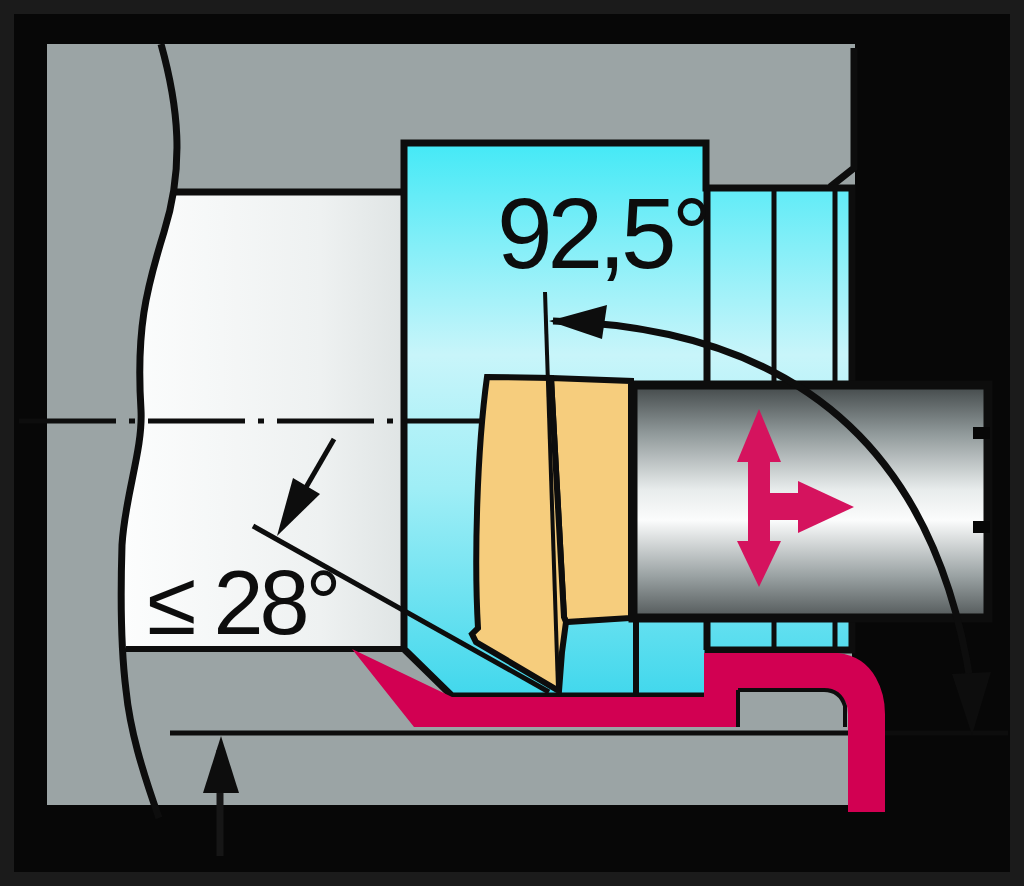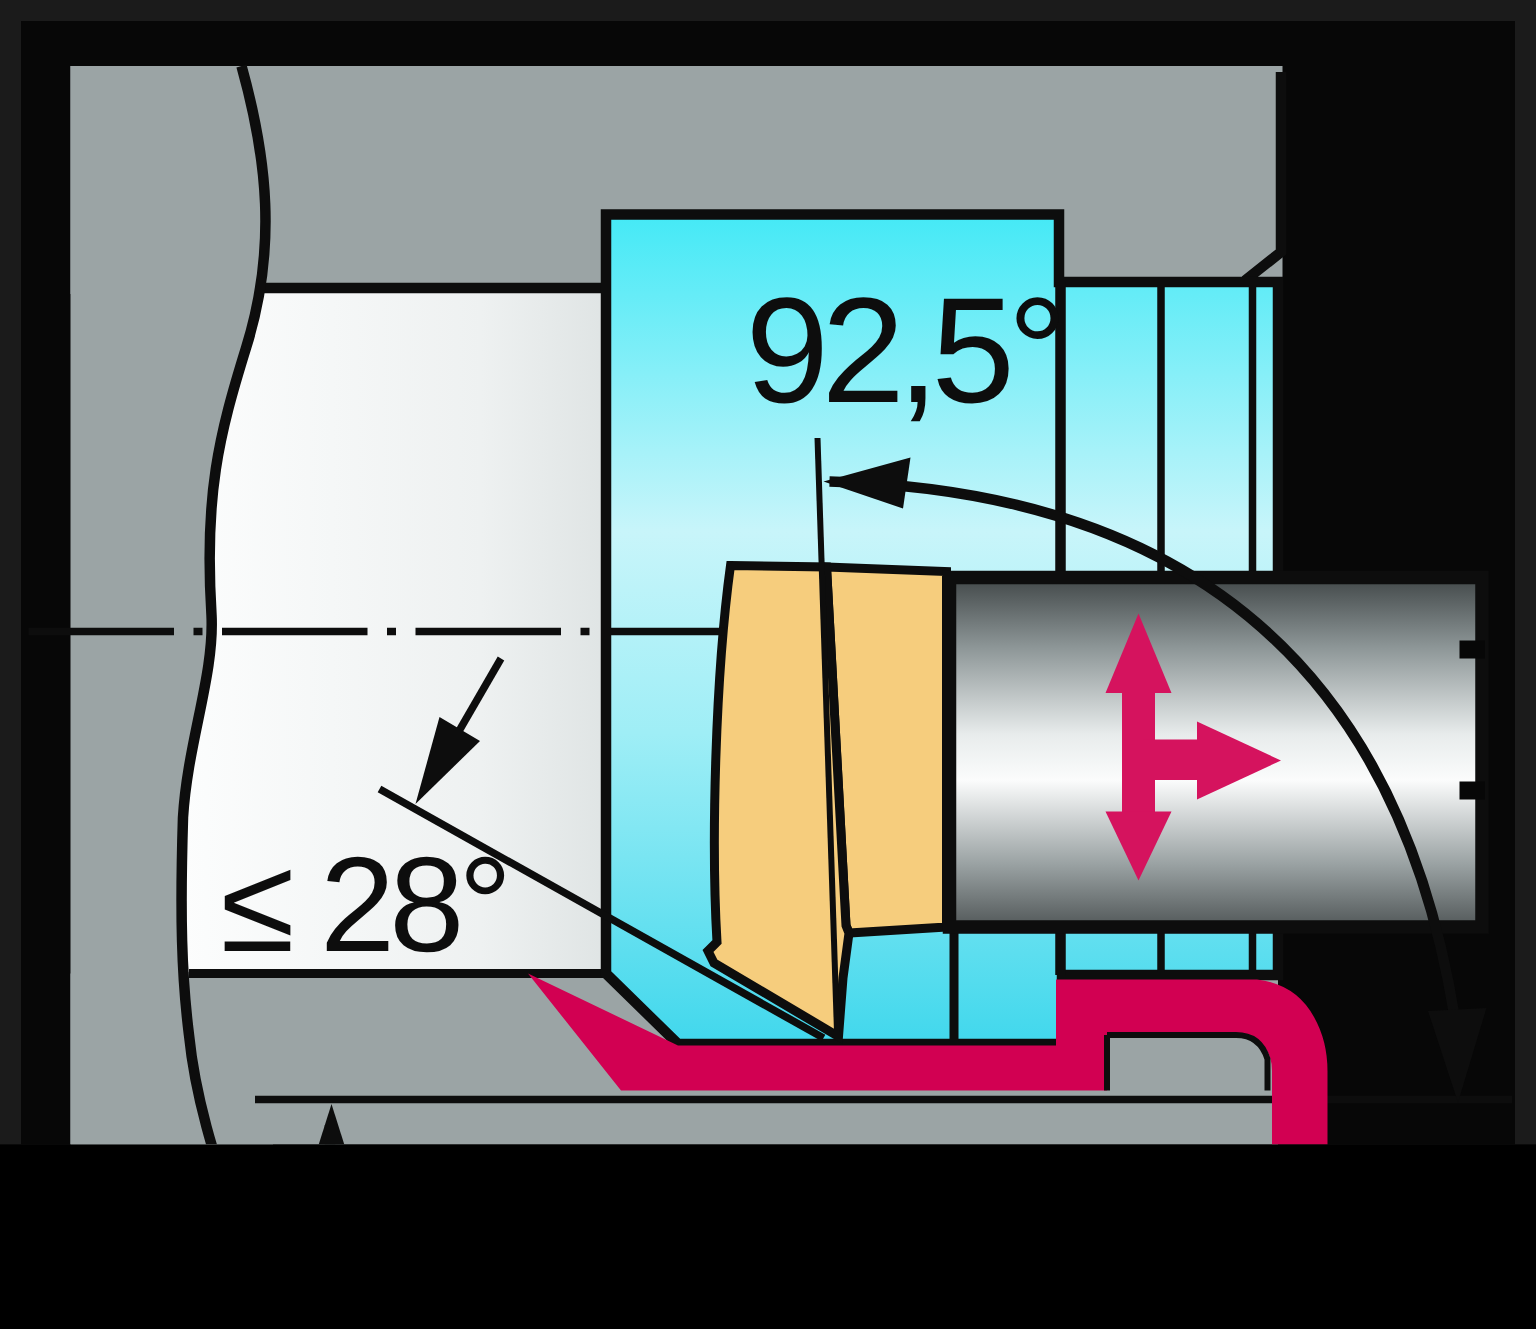--- a/index.html
+++ b/index.html
@@ -1,16 +1,16 @@
 <!DOCTYPE html>
 <html><head>
 <meta charset="utf-8">
 <style>
   html,body{margin:0;padding:0;background:#000;}
-  .stage{position:relative;width:1024px;height:763px;overflow:hidden;background:#1b1b1b;}
+  .stage{position:relative;width:1024px;height:886px;overflow:hidden;background:#1b1b1b;}
   svg{display:block;}
   text{font-family:"Liberation Sans","DejaVu Sans",sans-serif;fill:#0d0d0d;}
 </style>
 </head>
 <body>
 
 <div class="stage">
 <svg width="1024" height="886" viewBox="0 0 1024 886">
   <defs>
     <linearGradient id="boreGrad" x1="0" y1="0" x2="1" y2="0">

